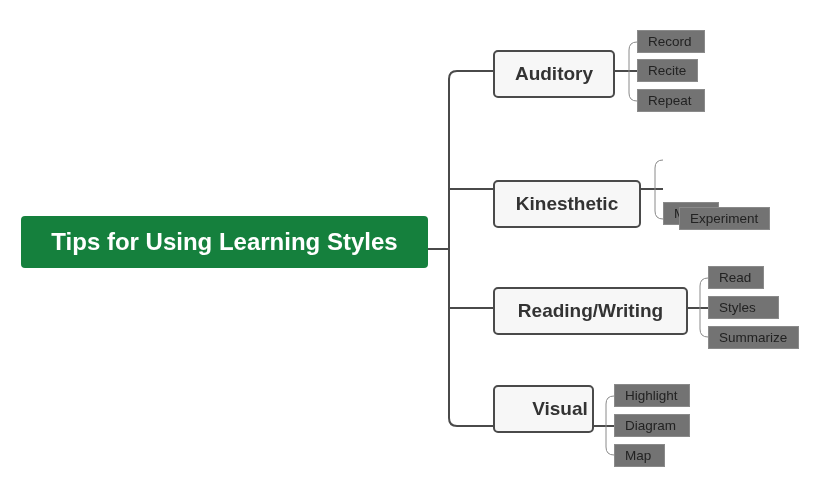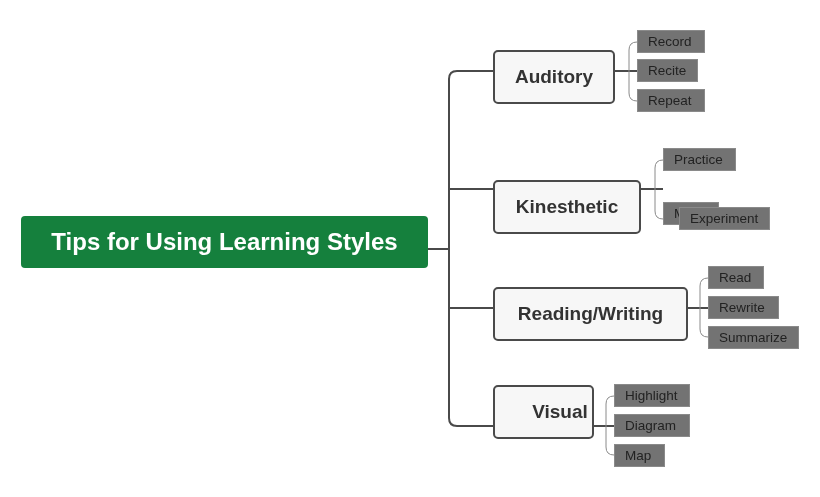--- a/index.html
+++ b/index.html
@@ -8,21 +8,21 @@
   .canvas { position: absolute; left: 0; top: 0; width: 820px; height: 497px; }
   svg.lines { position: absolute; left: 0; top: 0; }
   .root {
     position: absolute; left: 21px; top: 216px; width: 407px; height: 52px;
     background: #15803d; border-radius: 4px; color: #ffffff;
     font-weight: bold; font-size: 24px;
     display: flex; align-items: center; justify-content: center;
     box-sizing: border-box;
   }
   .branch {
-    position: absolute; height: 54px; box-sizing: border-box;
+    position: absolute; height: 48px; box-sizing: border-box;
     border: 2px solid #4a4a4a; border-radius: 5px; background: #f7f7f7;
     color: #333333; font-weight: bold; font-size: 19px;
     display: flex; align-items: center; justify-content: center;
   }
   .leaf {
     position: absolute; height: 23px; box-sizing: border-box;
     border: 1px solid #8a8a8a; background: #737373; color: #222222;
     font-size: 13.5px; display: flex; align-items: center; padding-left: 10px;
   }
 </style>
@@ -53,26 +53,25 @@
   </svg>
 
   <div class="root">Tips for Using Learning Styles</div>
 
   <div class="branch" style="left:493px; top:50px; width:122px;">Auditory</div>
   <div class="leaf" style="left:637px; top:30px; width:68px;">Record</div>
   <div class="leaf" style="left:637px; top:59px; width:61px;">Recite</div>
   <div class="leaf" style="left:637px; top:89px; width:68px;">Repeat</div>
 
   <div class="branch" style="left:493px; top:180px; width:148px;">Kinesthetic</div>
-  <div class="leaf" style="left:663px; top:148px; width:73px;">Practice</div>
   <div class="leaf" style="left:663px; top:177px; width:56px;margin-top:25px;">Move</div>
   <div class="leaf" style="left:663px; top:207px; width:91px;margin-left:16px;">Experiment</div>
 
   <div class="branch" style="left:493px; top:287px; width:195px;">Reading/Writing</div>
   <div class="leaf" style="left:708px; top:266px; width:56px;">Read</div>
-  <div class="leaf" style="left:708px; top:296px; width:71px;">Rewrite</div>
+  <div class="leaf" style="left:708px; top:296px; width:71px;">Styles</div>
   <div class="leaf" style="left:708px; top:326px; width:91px;">Summarize</div>
 
   <div class="branch" style="left:493px; top:385px; width:101px;padding-left:33px;">Visual</div>
   <div class="leaf" style="left:614px; top:414px; width:76px;">Diagram</div>
   <div class="leaf" style="left:614px; top:384px; width:76px;">Highlight</div>
   <div class="leaf" style="left:614px; top:444px; width:51px;">Map</div>
 </div>
 
 </body></html>

